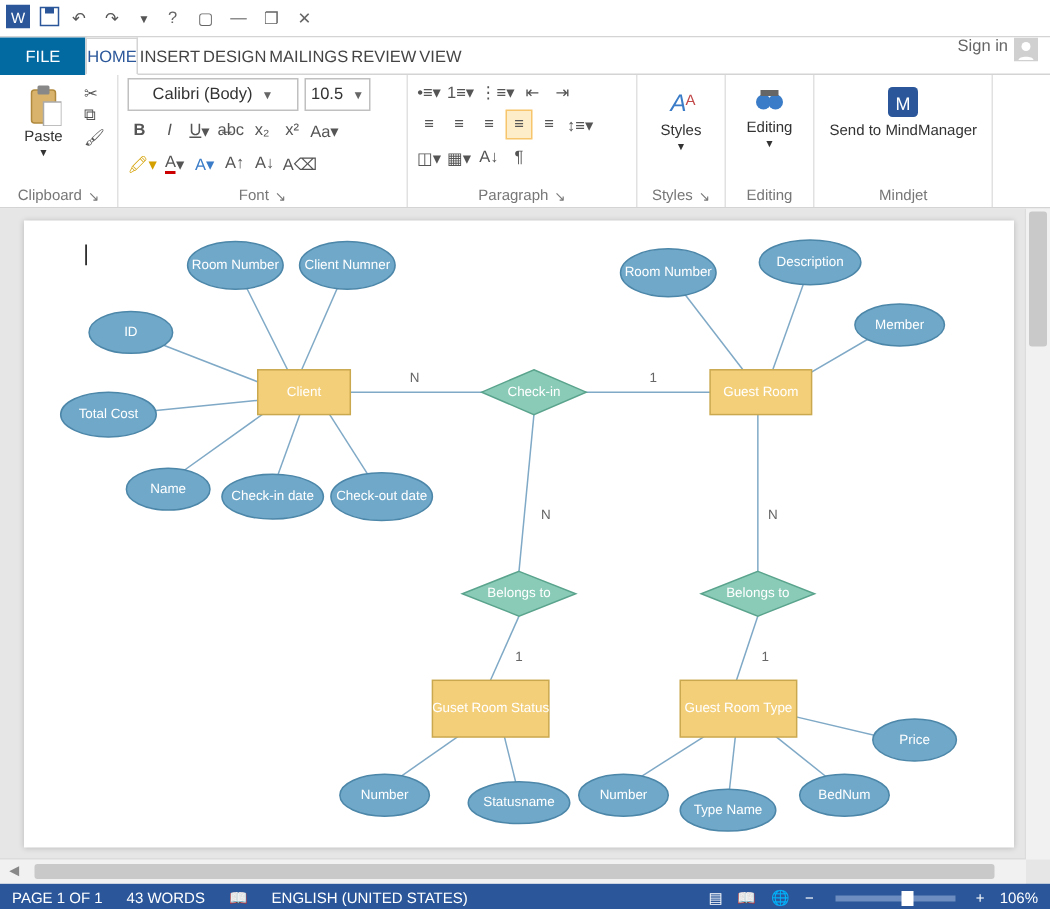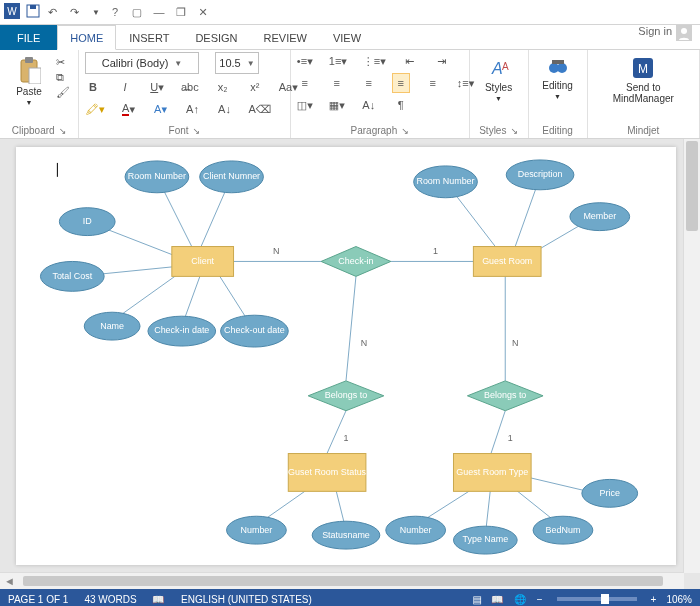--- a/index.html
+++ b/index.html
@@ -2,33 +2,33 @@
 <html><head>
 <meta charset="utf-8">
 <style>
   html,body{margin:0;padding:0;font-family:"Segoe UI",Arial,sans-serif;font-size:11px;color:#333;background:#fff;width:700px;height:606px;overflow:hidden}
   .titlebar{height:24px;background:#fff;border-bottom:1px solid #d4d4d4;display:flex;align-items:center;padding:0 4px}
   .titlebar .qat{display:flex;gap:6px;align-items:center}
   .titlebar .title{flex:1;text-align:center;font-size:12px;color:#666}
   .titlebar .winctl{display:flex;gap:8px;align-items:center}
   .winbtn{width:14px;height:14px;display:flex;align-items:center;justify-content:center;color:#666}
   .tabs{height:24px;display:flex;align-items:stretch;background:#fff;border-bottom:1px solid #d4d4d4}
-  .tab{padding:0 12px;display:flex;align-items:center;font-size:11px;color:#444;border:1px solid transparent;border-bottom:none}
+  .tab{padding:0 0;display:flex;align-items:center;font-size:11px;color:#444;border:1px solid transparent;border-bottom:none}
   .tab.file{background:#0369a1;color:#fff;padding:12px 16px}
   .tab.active{color:#2b579a;border:1px solid #d4d4d4;border-bottom:1px solid #fff;margin-bottom:-1px;background:#fff}
   .signin{margin-left:auto;padding:0 8px;display:flex;align-items:flex-start;gap:4px;color:#666}
   .ribbon{height:88px;background:#fff;border-bottom:1px solid #d4d4d4;display:flex;overflow:hidden}
   .group{border-right:1px solid #e1e1e1;display:flex;flex-direction:column;padding:2px 6px 0 6px}
   .group .body{flex:1;display:flex;align-items:flex-start;gap:4px}
   .group .lbl{text-align:center;font-size:10px;color:#777;padding:2px 0;display:flex;justify-content:center;align-items:center;gap:4px}
   .launcher{font-size:9px;color:#777}
   .bigbtn{display:flex;flex-direction:column;align-items:center;justify-content:center;gap:2px;padding:4px;min-width:38px}
   .bigbtn .txt{font-size:10px;text-align:center;line-height:1.1}
   .rowset{display:flex;flex-direction:column;gap:2px}
-  .row{display:flex;gap:16px;align-items:center}
+  .row{display:flex;gap:4px;align-items:center}
   .row>*{height:18px;display:flex;align-items:center;justify-content:center}
   .combo{height:20px;border:1px solid #c0c0c0;background:#fff;display:flex;align-items:center;padding:0 4px;font-size:11px}
   .combo .arrow{margin-left:6px;font-size:8px;color:#666}
   .iconbtn{min-width:16px;color:#555}
   .iconbtn.sel{outline:1px solid #f7c56b;background:#fdeec9}
   .doc-wrap{position:relative;background:#e6e6e6;height:450px;overflow:hidden}
   .vscroll{position:absolute;right:0;top:0;bottom:16px;width:16px;background:#f1f1f1;border-left:1px solid #dcdcdc}
   .vthumb{position:absolute;left:2px;right:2px;top:2px;height:90px;background:#c9c9c9;border-radius:2px}
   .hscroll{position:absolute;left:0;right:16px;bottom:0;height:16px;background:#f1f1f1;border-top:1px solid #dcdcdc;display:flex;align-items:center}
   .hthumb{height:10px;background:#c9c9c9;border-radius:2px;margin-left:4px;width:640px}
@@ -71,20 +71,21 @@
     <span class="winbtn">❐</span>
     <span class="winbtn">✕</span>
   </div>
 </div>
 
 <div class="tabs">
   <div class="tab file">FILE</div>
   <div class="tab active">HOME</div>
   <div class="tab">INSERT</div>
   <div class="tab">DESIGN</div>
+  <div class="tab">MAILINGS</div>
   <div class="tab">REVIEW</div>
   <div class="tab">VIEW</div>
   <div class="signin">
     <span>Sign in</span>
     <span><svg width="16" height="16">
           <rect width="16" height="16" fill="#d0d0d0"></rect>
           <circle cx="8" cy="6" r="3" fill="#fff"></circle>
           <path d="M3 15c0-3 10-3 10 0" fill="#fff"></path>
         </svg></span>
   </div>

